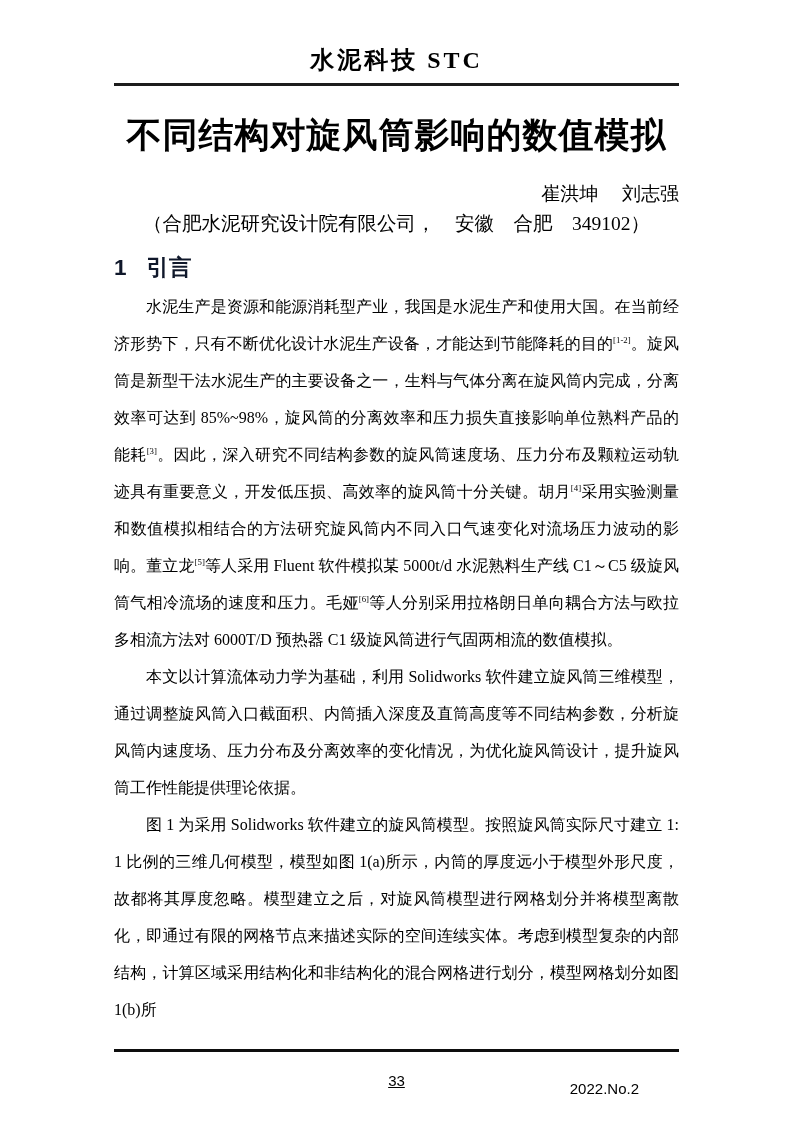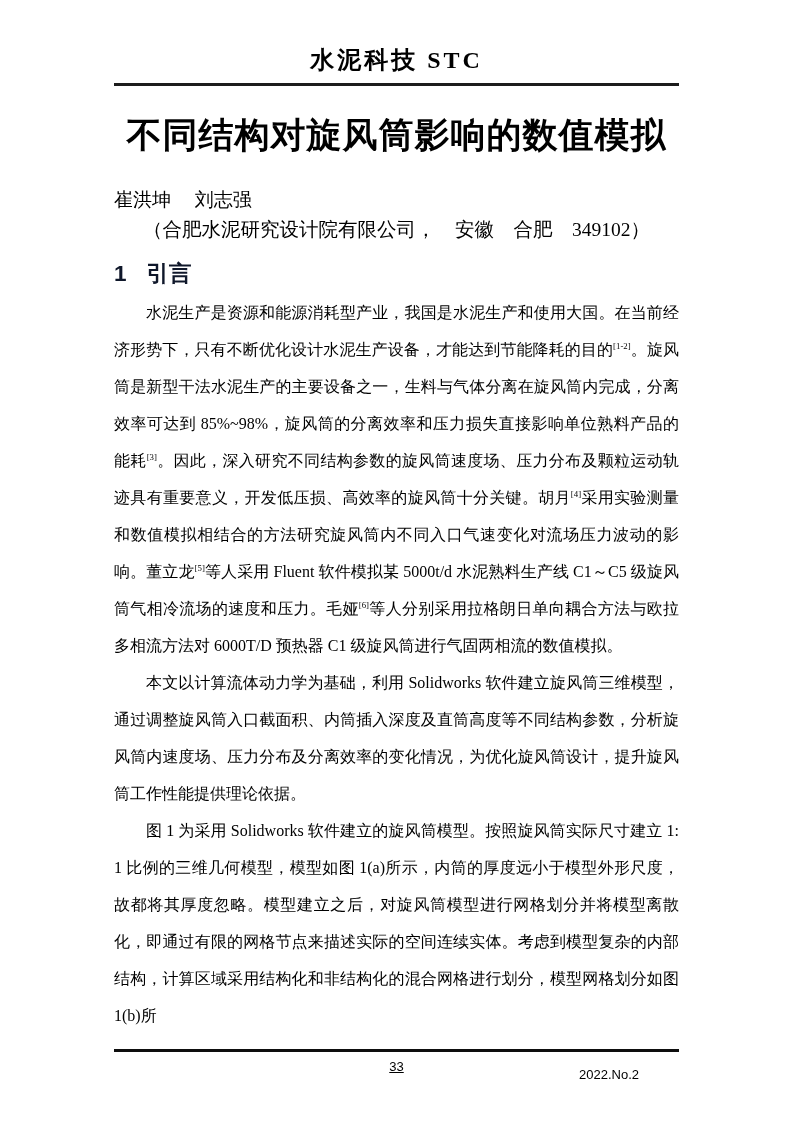--- a/index.html
+++ b/index.html
@@ -37,22 +37,22 @@
   .article-title {
     margin: 27px 0 8px 0;
     text-align: center;
     font-family: "Liberation Sans", "DejaVu Sans", sans-serif;
     font-weight: 700;
     font-size: 35px;
     line-height: 44px;
     letter-spacing: 1px;
   }
   .authors {
-    margin-top: 30px;
-    text-align: left;
+    margin-top: 24px;
+    text-align: right;
     font-size: 19px;
     line-height: 26px;
   }
   .affiliation {
     margin-top: 3px;
     text-align: center;
     font-size: 19.5px;
     line-height: 27px;
   }
   
@@ -90,23 +90,23 @@
     top: 1049px;
     bottom: 0;
     background: #ffffff;
   }
   .footer-rule {
     height: 3px;
     background: #0e0e0e;
   }
   .footer-row {
     position: relative;
-    margin-top: 7px;
+    margin-top: 21px;
     font-family: "Liberation Sans", "DejaVu Sans", sans-serif;
-    font-size: 13px;
+    font-size: 15px;
     line-height: 16px;
     text-decoration: underline;
   }
   .page-number {
     display: block;
     text-align: center;
   }
   .issue-number {
     position: absolute;
     top: 8px;

